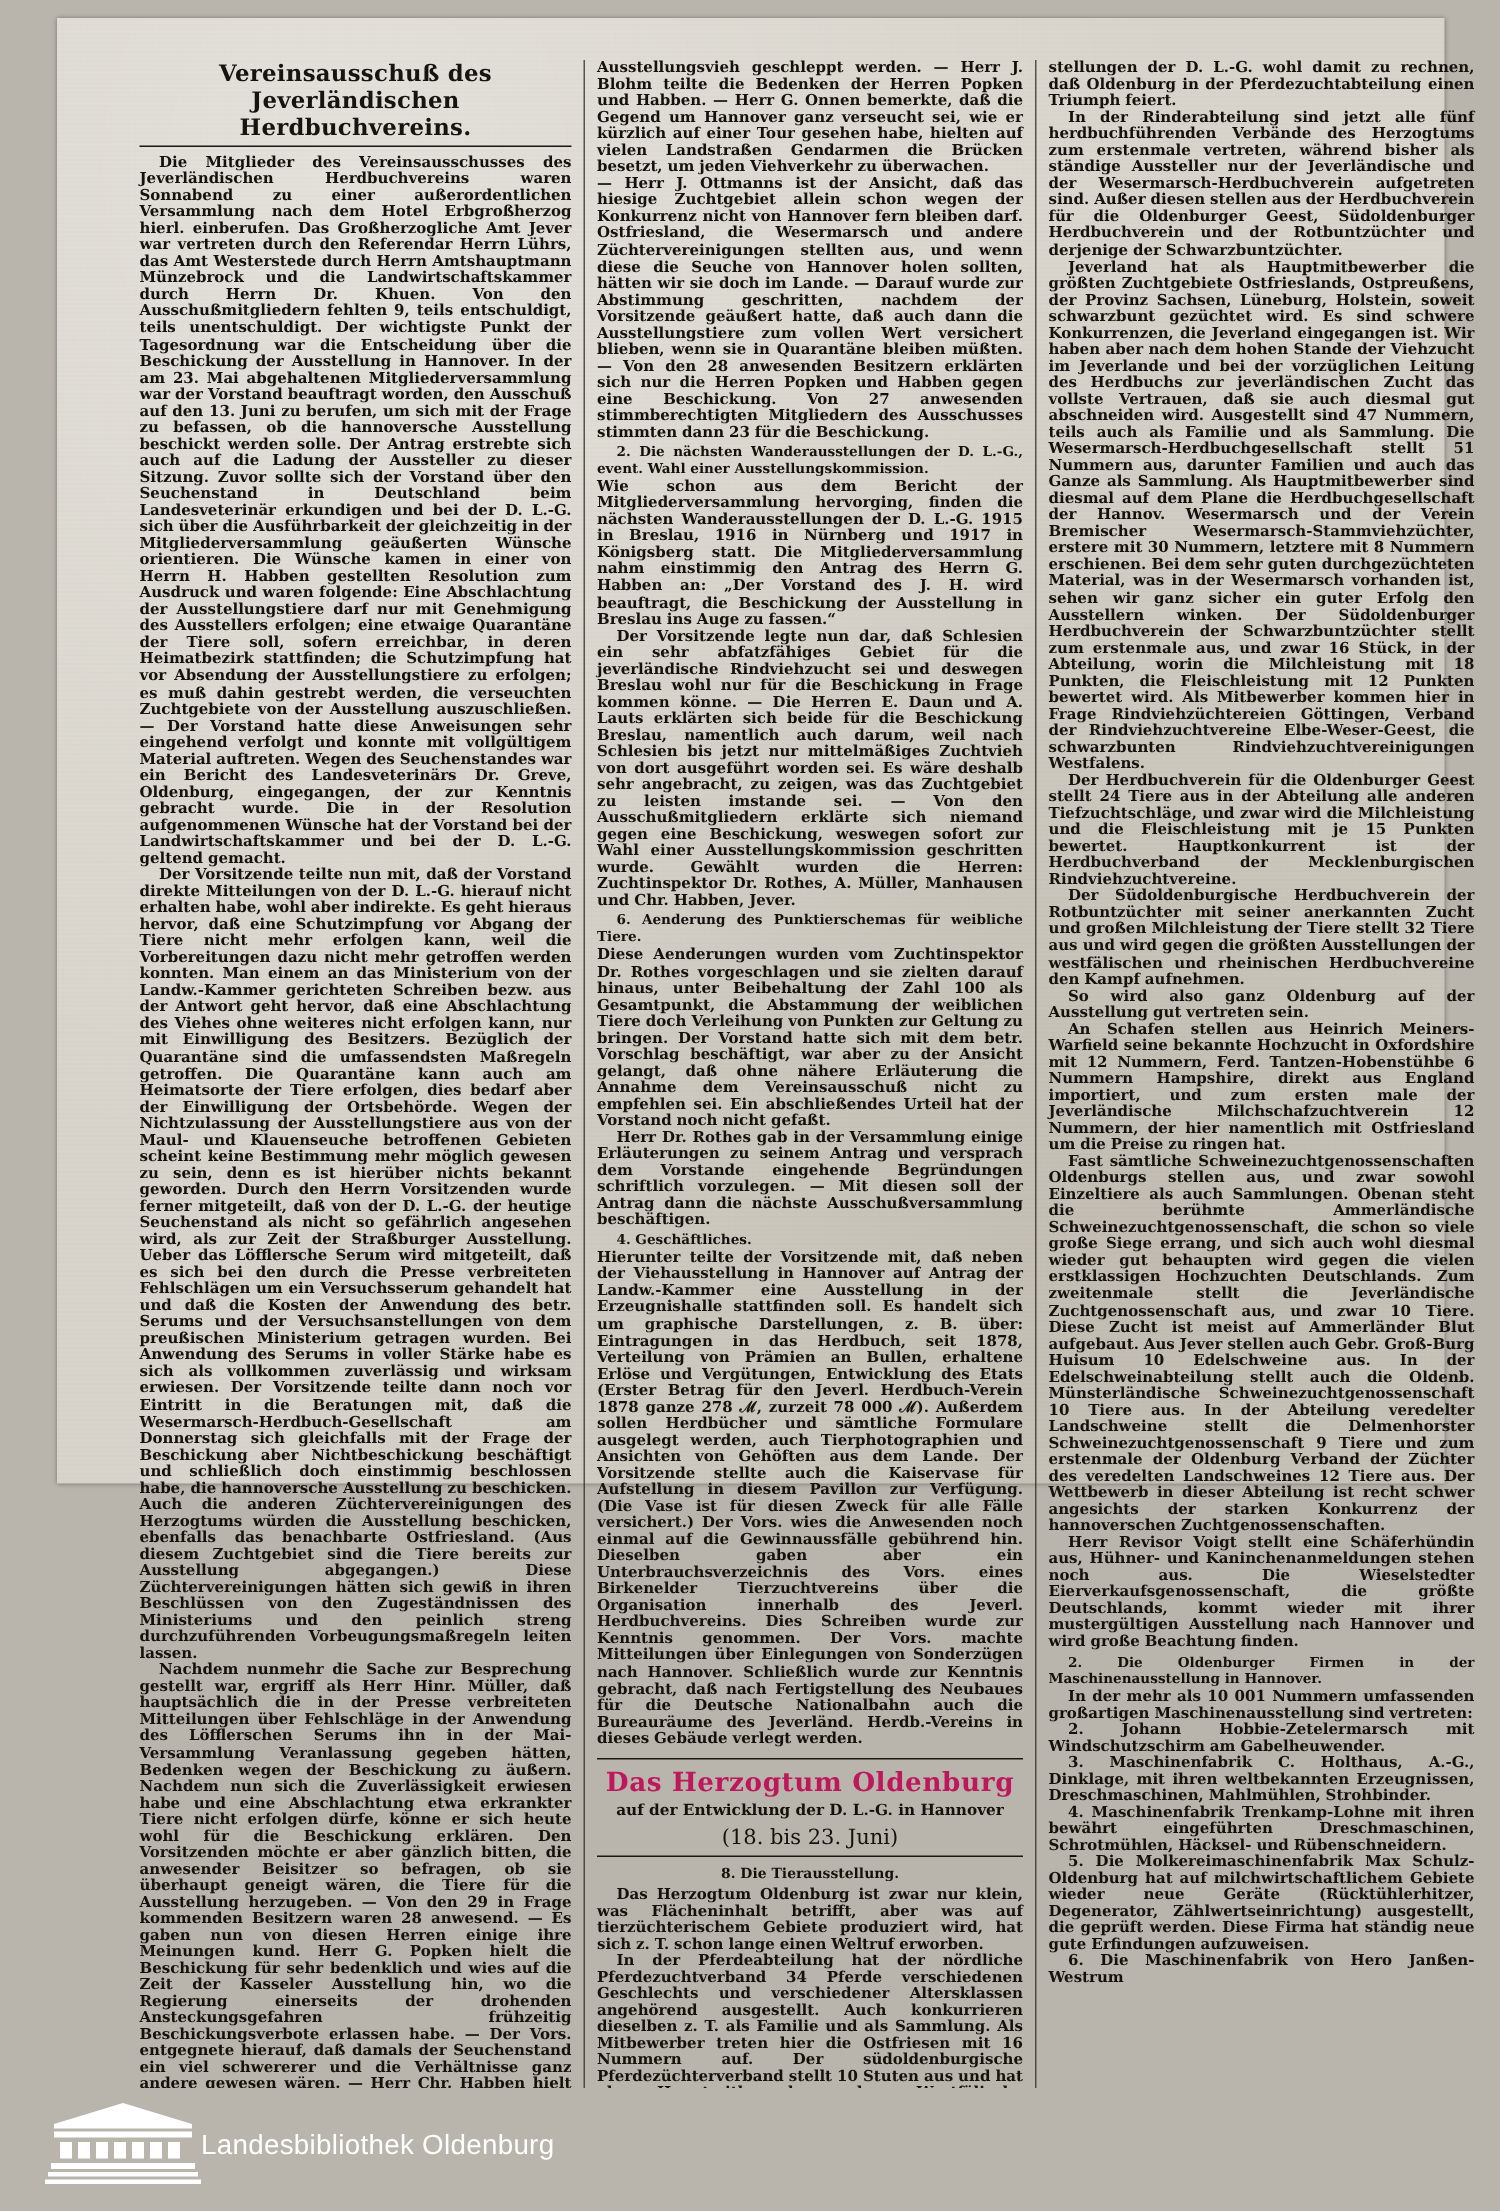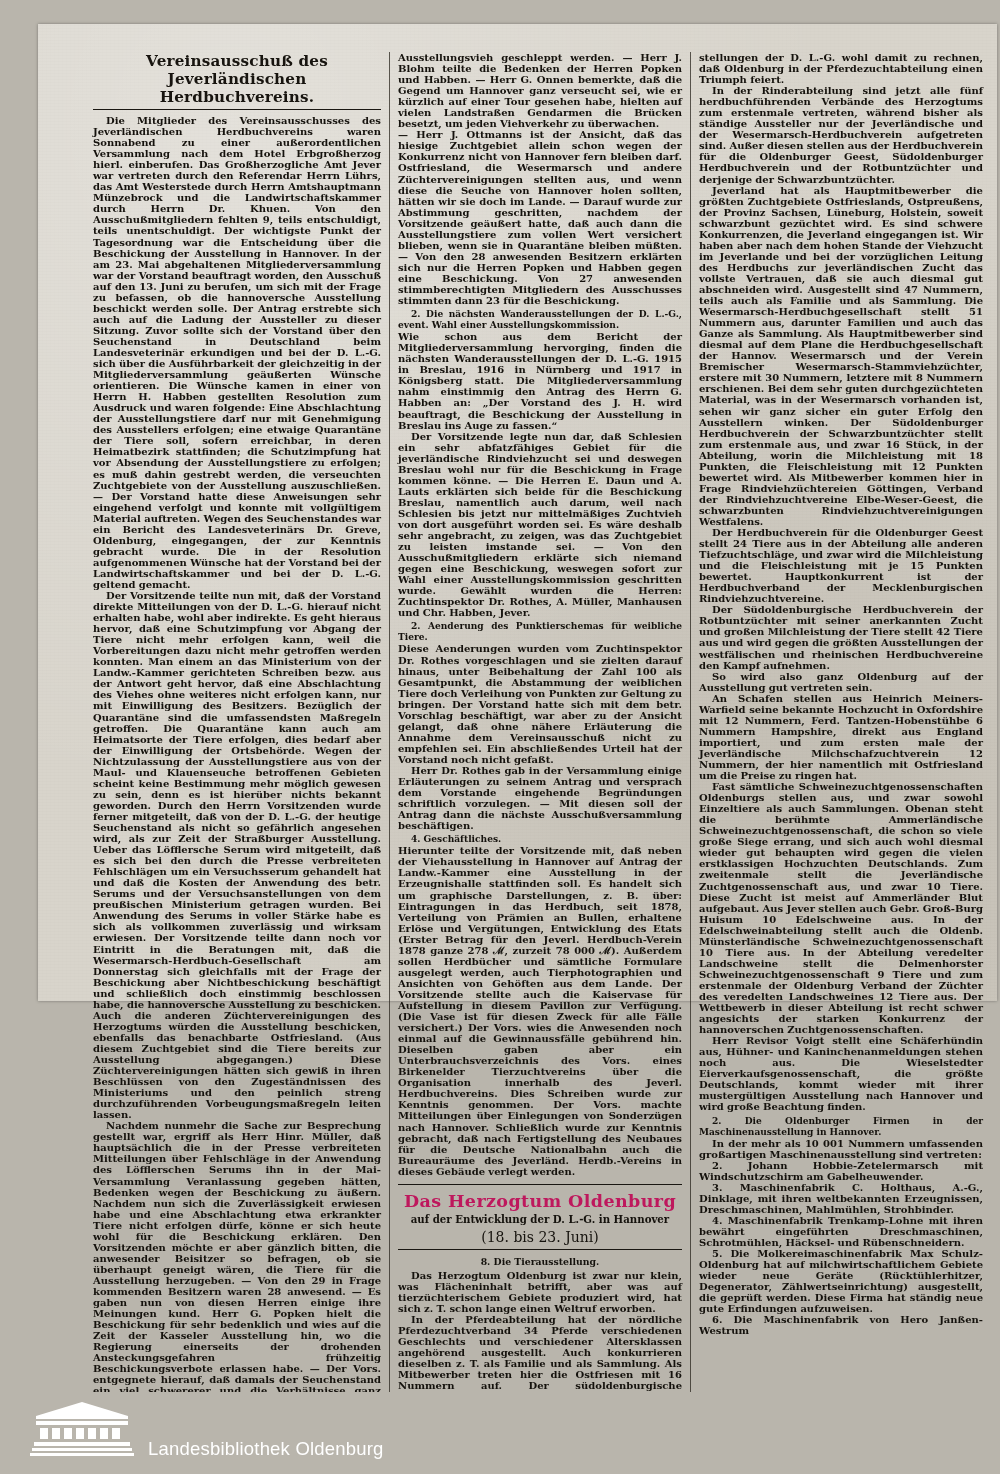--- a/index.html
+++ b/index.html
@@ -19,26 +19,25 @@
   #scan {
     position: absolute;
     left: 0; top: 0;
     width: 1000px;
     height: 1474px;
     background: #b9b5ac;
   }
   #paper {
     position: absolute;
     left: 38px;
-    top: 24px;
+    top: 12px;
     width: 925px;
     height: 977px;
     background: #d8d4cb;
     box-shadow: 0 0 3px rgba(0,0,0,0.35);
-    padding-left: 34px;
   }
   #paper::before {
     content: "";
     position: absolute;
     left: 0; top: 0; right: 0; bottom: 0;
     background:
       radial-gradient(ellipse at 20% 10%, rgba(255,255,255,0.30), rgba(255,255,255,0) 55%),
       radial-gradient(ellipse at 80% 85%, rgba(140,132,118,0.30), rgba(255,255,255,0) 60%);
     pointer-events: none;
   }
@@ -165,22 +164,21 @@
     top: 1392px;
     width: 1000px;
     height: 82px;
     background: #b9b5ac;
   }
   #footer-inner {
     position: absolute;
     left: 30px;
     top: 8px;
     display: flex;
-    align-items: flex-end;
-    gap: 14px;
+    align-items: center;
   }
   #logo { width: 104px; height: 60px; display:block; }
   #lib-name {
     font-family: "Liberation Sans", sans-serif;
     font-size: 18.5px;
     color: #ffffff;
     letter-spacing: 0.2px;
   }
 </style>
 </head>
@@ -205,21 +203,21 @@
         <div class="rule"></div>
 
         <div class="col">
           <p class="body noindent">Ausstellungsvieh geschleppt werden. — Herr J. Blohm teilte die Bedenken der Herren Popken und Habben. — Herr G. Onnen bemerkte, daß die Gegend um Hannover ganz verseucht sei, wie er kürzlich auf einer Tour gesehen habe, hielten auf vielen Landstraßen Gendarmen die Brücken besetzt, um jeden Viehverkehr zu überwachen.</p>
           <p class="body noindent">— Herr J. Ottmanns ist der Ansicht, daß das hiesige Zuchtgebiet allein schon wegen der Konkurrenz nicht von Hannover fern bleiben darf. Ostfriesland, die Wesermarsch und andere Züchtervereinigungen stellten aus, und wenn diese die Seuche von Hannover holen sollten, hätten wir sie doch im Lande. — Darauf wurde zur Abstimmung geschritten, nachdem der Vorsitzende geäußert hatte, daß auch dann die Ausstellungstiere zum vollen Wert versichert blieben, wenn sie in Quarantäne bleiben müßten. — Von den 28 anwesenden Besitzern erklärten sich nur die Herren Popken und Habben gegen eine Beschickung. Von 27 anwesenden stimmberechtigten Mitgliedern des Ausschusses stimmten dann 23 für die Beschickung.</p>
 
           <p class="subhead">2. Die nächsten Wanderausstellungen der D. L.-G., event. Wahl einer Ausstellungskommission.</p>
           <p class="body noindent">Wie schon aus dem Bericht der Mitgliederversammlung hervorging, finden die nächsten Wanderausstellungen der D. L.-G. 1915 in Breslau, 1916 in Nürnberg und 1917 in Königsberg statt. Die Mitgliederversammlung nahm einstimmig den Antrag des Herrn G. Habben an: „Der Vorstand des J. H. wird beauftragt, die Beschickung der Ausstellung in Breslau ins Auge zu fassen.“</p>
           <p class="body indent">Der Vorsitzende legte nun dar, daß Schlesien ein sehr abfatzfähiges Gebiet für die jeverländische Rindviehzucht sei und deswegen Breslau wohl nur für die Beschickung in Frage kommen könne. — Die Herren E. Daun und A. Lauts erklärten sich beide für die Beschickung Breslau, namentlich auch darum, weil nach Schlesien bis jetzt nur mittelmäßiges Zuchtvieh von dort ausgeführt worden sei. Es wäre deshalb sehr angebracht, zu zeigen, was das Zuchtgebiet zu leisten imstande sei. — Von den Ausschußmitgliedern erklärte sich niemand gegen eine Beschickung, weswegen sofort zur Wahl einer Ausstellungskommission geschritten wurde. Gewählt wurden die Herren: Zuchtinspektor Dr. Rothes, A. Müller, Manhausen und Chr. Habben, Jever.</p>
 
-          <p class="subhead">2. Aenderung des Punktierschemas für weibliche Tiere.</p>
+          <p class="subhead">6. Aenderung des Punktierschemas für weibliche Tiere.</p>
           <p class="body noindent">Diese Aenderungen wurden vom Zuchtinspektor Dr. Rothes vorgeschlagen und sie zielten darauf hinaus, unter Beibehaltung der Zahl 100 als Gesamtpunkt, die Abstammung der weiblichen Tiere doch Verleihung von Punkten zur Geltung zu bringen. Der Vorstand hatte sich mit dem betr. Vorschlag beschäftigt, war aber zu der Ansicht gelangt, daß ohne nähere Erläuterung die Annahme dem Vereinsausschuß nicht zu empfehlen sei. Ein abschließendes Urteil hat der Vorstand noch nicht gefaßt.</p>
           <p class="body indent">Herr Dr. Rothes gab in der Versammlung einige Erläuterungen zu seinem Antrag und versprach dem Vorstande eingehende Begründungen schriftlich vorzulegen. — Mit diesen soll der Antrag dann die nächste Ausschußversammlung beschäftigen.</p>
 
           <p class="subhead">4. Geschäftliches.</p>
           <p class="body noindent">Hierunter teilte der Vorsitzende mit, daß neben der Viehausstellung in Hannover auf Antrag der Landw.-Kammer eine Ausstellung in der Erzeugnishalle stattfinden soll. Es handelt sich um graphische Darstellungen, z. B. über: Eintragungen in das Herdbuch, seit 1878, Verteilung von Prämien an Bullen, erhaltene Erlöse und Vergütungen, Entwicklung des Etats (Erster Betrag für den Jeverl. Herdbuch-Verein 1878 ganze 278 ℳ, zurzeit 78 000 ℳ). Außerdem sollen Herdbücher und sämtliche Formulare ausgelegt werden, auch Tierphotographien und Ansichten von Gehöften aus dem Lande. Der Vorsitzende stellte auch die Kaiservase für Aufstellung in diesem Pavillon zur Verfügung. (Die Vase ist für diesen Zweck für alle Fälle versichert.) Der Vors. wies die Anwesenden noch einmal auf die Gewinnaussfälle gebührend hin. Dieselben gaben aber ein Unterbrauchsverzeichnis des Vors. eines Birkenelder Tierzuchtvereins über die Organisation innerhalb des Jeverl. Herdbuchvereins. Dies Schreiben wurde zur Kenntnis genommen. Der Vors. machte Mitteilungen über Einlegungen von Sonderzügen nach Hannover. Schließlich wurde zur Kenntnis gebracht, daß nach Fertigstellung des Neubaues für die Deutsche Nationalbahn auch die Bureauräume des Jeverländ. Herdb.-Vereins in dieses Gebäude verlegt werden.</p>
 
           <div class="sect-rule-top"></div>
           <div class="sect-title">Das Herzogtum Oldenburg</div>
           <div class="sect-sub">auf der Entwicklung der D. L.-G. in Hannover</div>
           <div class="sect-date">(18. bis 23. Juni)</div>
@@ -231,21 +229,21 @@
           <p class="body indent">Es ist nach den bisherigen Ergebnissen auf den Aus-</p>
         </div>
 
         <div class="rule"></div>
 
         <div class="col">
           <p class="body noindent">stellungen der D. L.-G. wohl damit zu rechnen, daß Oldenburg in der Pferdezuchtabteilung einen Triumph feiert.</p>
           <p class="body indent">In der Rinderabteilung sind jetzt alle fünf herdbuchführenden Verbände des Herzogtums zum erstenmale vertreten, während bisher als ständige Aussteller nur der Jeverländische und der Wesermarsch-Herdbuchverein aufgetreten sind. Außer diesen stellen aus der Herdbuchverein für die Oldenburger Geest, Südoldenburger Herdbuchverein und der Rotbuntzüchter und derjenige der Schwarzbuntzüchter.</p>
           <p class="body indent">Jeverland hat als Hauptmitbewerber die größten Zuchtgebiete Ostfrieslands, Ostpreußens, der Provinz Sachsen, Lüneburg, Holstein, soweit schwarzbunt gezüchtet wird. Es sind schwere Konkurrenzen, die Jeverland eingegangen ist. Wir haben aber nach dem hohen Stande der Viehzucht im Jeverlande und bei der vorzüglichen Leitung des Herdbuchs zur jeverländischen Zucht das vollste Vertrauen, daß sie auch diesmal gut abschneiden wird. Ausgestellt sind 47 Nummern, teils auch als Familie und als Sammlung. Die Wesermarsch-Herdbuchgesellschaft stellt 51 Nummern aus, darunter Familien und auch das Ganze als Sammlung. Als Hauptmitbewerber sind diesmal auf dem Plane die Herdbuchgesellschaft der Hannov. Wesermarsch und der Verein Bremischer Wesermarsch-Stammviehzüchter, erstere mit 30 Nummern, letztere mit 8 Nummern erschienen. Bei dem sehr guten durchgezüchteten Material, was in der Wesermarsch vorhanden ist, sehen wir ganz sicher ein guter Erfolg den Ausstellern winken. Der Südoldenburger Herdbuchverein der Schwarzbuntzüchter stellt zum erstenmale aus, und zwar 16 Stück, in der Abteilung, worin die Milchleistung mit 18 Punkten, die Fleischleistung mit 12 Punkten bewertet wird. Als Mitbewerber kommen hier in Frage Rindviehzüchtereien Göttingen, Verband der Rindviehzuchtvereine Elbe-Weser-Geest, die schwarzbunten Rindviehzuchtvereinigungen Westfalens.</p>
           <p class="body indent">Der Herdbuchverein für die Oldenburger Geest stellt 24 Tiere aus in der Abteilung alle anderen Tiefzuchtschläge, und zwar wird die Milchleistung und die Fleischleistung mit je 15 Punkten bewertet. Hauptkonkurrent ist der Herdbuchverband der Mecklenburgischen Rindviehzuchtvereine.</p>
-          <p class="body indent">Der Südoldenburgische Herdbuchverein der Rotbuntzüchter mit seiner anerkannten Zucht und großen Milchleistung der Tiere stellt 42 Tiere aus und wird gegen die größten Ausstellungen der westfälischen und rheinischen Herdbuchvereine den Kampf aufnehmen.</p>
+          <p class="body indent">Der Südoldenburgische Herdbuchverein der Rotbuntzüchter mit seiner anerkannten Zucht und großen Milchleistung der Tiere stellt 32 Tiere aus und wird gegen die größten Ausstellungen der westfälischen und rheinischen Herdbuchvereine den Kampf aufnehmen.</p>
           <p class="body indent">So wird also ganz Oldenburg auf der Ausstellung gut vertreten sein.</p>
           <p class="body indent">An Schafen stellen aus Heinrich Meiners-Warfield seine bekannte Hochzucht in Oxfordshire mit 12 Nummern, Ferd. Tantzen-Hobenstühbe 6 Nummern Hampshire, direkt aus England importiert, und zum ersten male der Jeverländische Milchschafzuchtverein 12 Nummern, der hier namentlich mit Ostfriesland um die Preise zu ringen hat.</p>
           <p class="body indent">Fast sämtliche Schweinezuchtgenossenschaften Oldenburgs stellen aus, und zwar sowohl Einzeltiere als auch Sammlungen. Obenan steht die berühmte Ammerländische Schweinezuchtgenossenschaft, die schon so viele große Siege errang, und sich auch wohl diesmal wieder gut behaupten wird gegen die vielen erstklassigen Hochzuchten Deutschlands. Zum zweitenmale stellt die Jeverländische Zuchtgenossenschaft aus, und zwar 10 Tiere. Diese Zucht ist meist auf Ammerländer Blut aufgebaut. Aus Jever stellen auch Gebr. Groß-Burg Huisum 10 Edelschweine aus. In der Edelschweinabteilung stellt auch die Oldenb. Münsterländische Schweinezuchtgenossenschaft 10 Tiere aus. In der Abteilung veredelter Landschweine stellt die Delmenhorster Schweinezuchtgenossenschaft 9 Tiere und zum erstenmale der Oldenburg Verband der Züchter des veredelten Landschweines 12 Tiere aus. Der Wettbewerb in dieser Abteilung ist recht schwer angesichts der starken Konkurrenz der hannoverschen Zuchtgenossenschaften.</p>
           <p class="body indent">Herr Revisor Voigt stellt eine Schäferhündin aus, Hühner- und Kaninchenanmeldungen stehen noch aus. Die Wieselstedter Eierverkaufsgenossenschaft, die größte Deutschlands, kommt wieder mit ihrer mustergültigen Ausstellung nach Hannover und wird große Beachtung finden.</p>
 
           <p class="subhead">2. Die Oldenburger Firmen in der Maschinenausstellung in Hannover.</p>
           <p class="body indent">In der mehr als 10 001 Nummern umfassenden großartigen Maschinenausstellung sind vertreten:</p>
 
           <p class="body indent">2. Johann Hobbie-Zetelermarsch mit Windschutzschirm am Gabelheuwender.</p>
           <p class="body indent">3. Maschinenfabrik C. Holthaus, A.-G., Dinklage, mit ihren weltbekannten Erzeugnissen, Dreschmaschinen, Mahlmühlen, Strohbinder.</p>

